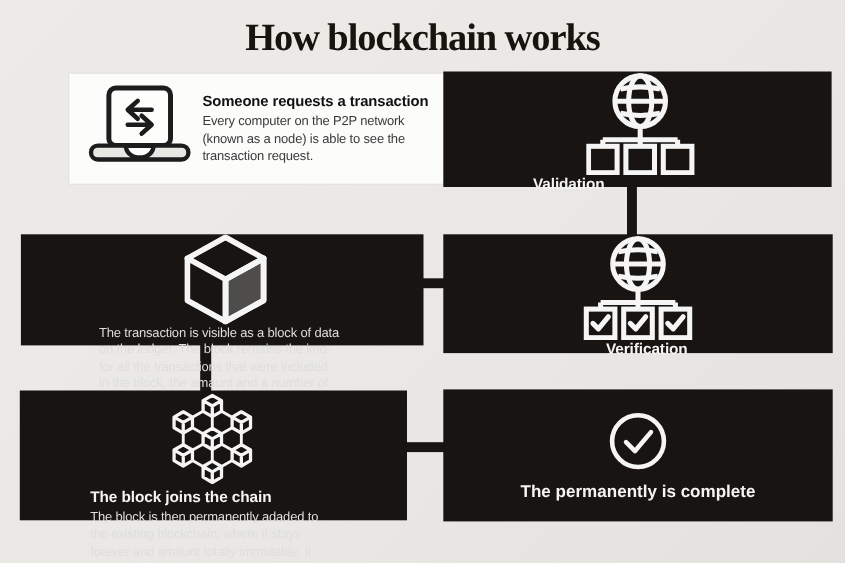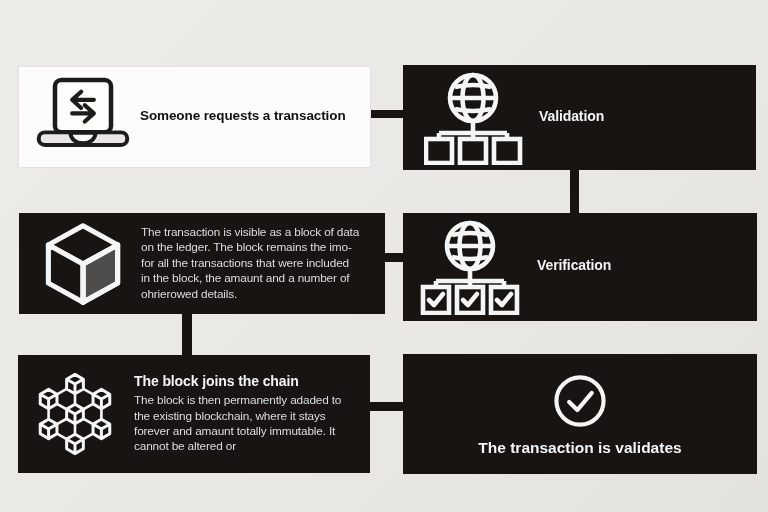--- a/index.html
+++ b/index.html
@@ -7,81 +7,85 @@
   .canvas{
     position:relative;width:768px;height:512px;overflow:hidden;
     background:linear-gradient(135deg,#ecebe8 0%,#e9e8e5 55%,#e4e2df 100%);
   }
   .page-title{
     position:absolute;top:14px;left:0;width:768px;text-align:center;
     font-family:"Liberation Serif",serif;font-weight:bold;font-size:35px;
     letter-spacing:-1px;color:#17140f;
   }
   .step{position:absolute;display:flex;align-items:center;box-sizing:border-box;}
-  .step.dark{background:#171412;color:#f4f4f4;}
-  .step.light{background:#fcfcfb;color:#1b1b1b;box-shadow:0 0 0 1px #e3e1de;}
+  .step.dark{background:#171412;color:#f4f4f4;flex-direction:column;}
+  .step.light{background:#fcfcfb;color:#1b1b1b;box-shadow:0 0 0 1px #e3e1de;margin-left:44px;}
   .step-icon{flex:0 0 auto;display:flex;align-items:center;justify-content:center;}
   .step-text{flex:0 0 auto;}
   .step-title{font-weight:bold;font-size:14px;margin:0 0 4px 0;letter-spacing:-0.1px;}
   .step.light .step-title{font-size:13.5px;color:#111;}
   .step-body{font-size:11.8px;line-height:1.31;letter-spacing:-0.15px;
     white-space:pre-line;color:#dedede;}
   .step.light .step-body{color:#3a3a3a;}
   .connector{position:absolute;background:#171412;}
   
   #step-request{left:19px;top:67px;width:351px;height:100px;padding-left:17px;}
   #step-request .step-icon{width:94px;margin-right:10px;}
   #step-request .step-text{width:226px;}
   #step-validation{left:403px;top:65px;width:353px;height:105px;padding-left:20px;}
   #step-validation .step-icon{width:102px;margin-right:14px;}
   #step-validation .step-text{width:210px;}
   #step-created{left:19px;top:213px;width:366px;height:101px;padding-left:20px;}
   #step-created .step-icon{width:88px;margin-right:14px;}
   #step-created .step-text{width:244px;}
   #step-verification{left:403px;top:213px;width:354px;height:108px;padding-left:16px;}
   #step-verification .step-icon{width:104px;margin-right:14px;}
-  #step-verification .step-text{width:220px;}
+  #step-verification .step-text{width:220px;text-align:center;}
   #step-chain{left:18px;top:355px;width:352px;height:118px;padding-left:10px;}
   #step-chain .step-icon{width:94px;margin-right:12px;}
   #step-chain .step-text{width:234px;}
   #step-complete{left:403px;top:354px;width:354px;height:120px;
     flex-direction:column;justify-content:center;align-items:center;}
   #step-complete .step-icon{margin-bottom:9px;}
   #step-complete .step-title{font-size:15.5px;margin:0;letter-spacing:0;}
   
   #conn-request-validation{left:367px;top:110px;width:38px;height:8px;}
   #conn-validation-verification{left:570px;top:168px;width:9px;height:47px;}
   #conn-verification-created{left:383px;top:253px;width:22px;height:9px;}
   #conn-created-chain{left:182px;top:312px;width:10px;height:45px;}
   #conn-chain-complete{left:368px;top:402px;width:37px;height:9px;}
   svg{display:block;}
 </style>
 </head>
 <body>
 
 <div class="canvas">
 
+  <div class="page-title">How blockchain works</div>
 
   <div class="connector" id="conn-request-validation"></div>
   <div class="connector" id="conn-validation-verification"></div>
   <div class="connector" id="conn-verification-created"></div>
   <div class="connector" id="conn-created-chain"></div>
   <div class="connector" id="conn-chain-complete"></div>
 
   <div class="step light" id="step-request">
     <div class="step-icon">
       <svg width="94" height="84" viewBox="0 0 104 92" fill="none">
         <rect x="21" y="5" width="62" height="58" rx="7" fill="#fdfdfc" stroke="#1c1c1c" stroke-width="5"></rect>
         <path d="M64 27 H42 M50 18 L40 27 L50 36" stroke="#1c1c1c" stroke-width="4.6" stroke-linecap="round" stroke-linejoin="round"></path>
         <path d="M40 42 H62 M54 33 L64 42 L54 51" stroke="#1c1c1c" stroke-width="4.6" stroke-linecap="round" stroke-linejoin="round"></path>
         <path d="M10 63 H38 C38 70 44 75 52 75 C60 75 66 70 66 63 H94 C98 63 101 66 101 70 C101 74 98 77 94 77 H10 C6 77 3 74 3 70 C3 66 6 63 10 63 Z" fill="#e9e7e4" stroke="#1c1c1c" stroke-width="4.4" stroke-linejoin="round"></path>
       </svg>
     </div>
     <div class="step-text">
       <div class="step-title">Someone requests a transaction</div>
+      <div class="step-body">Every computer on the P2P network
+(known as a node) is able to see the
+transaction request.</div>
     </div>
   </div>
 
   <div class="step dark" id="step-validation">
     <div class="step-icon">
       <svg width="100" height="94" viewBox="0 0 100 94" fill="none" stroke="#f5f5f5" stroke-width="4.6">
         <circle cx="49" cy="27" r="23"></circle>
         <ellipse cx="49" cy="27" rx="10.5" ry="23"></ellipse>
         <line x1="26" y1="27" x2="72" y2="27"></line>
         <path d="M31 16 Q49 12 67 16"></path>
@@ -188,16 +192,16 @@
     </div>
   </div>
 
   <div class="step dark" id="step-complete">
     <div class="step-icon">
       <svg width="58" height="58" viewBox="0 0 64 64" fill="none" stroke="#f5f5f5" stroke-width="4.6">
         <circle cx="32" cy="32" r="26"></circle>
         <path d="M20 33 L29 42 L45 23" stroke-linecap="round" stroke-linejoin="round"></path>
       </svg>
     </div>
-    <div class="step-title">The transaction is validates</div>
+    <div class="step-title">The permanently is complete</div>
   </div>
 
 </div>
 
 </body></html>

